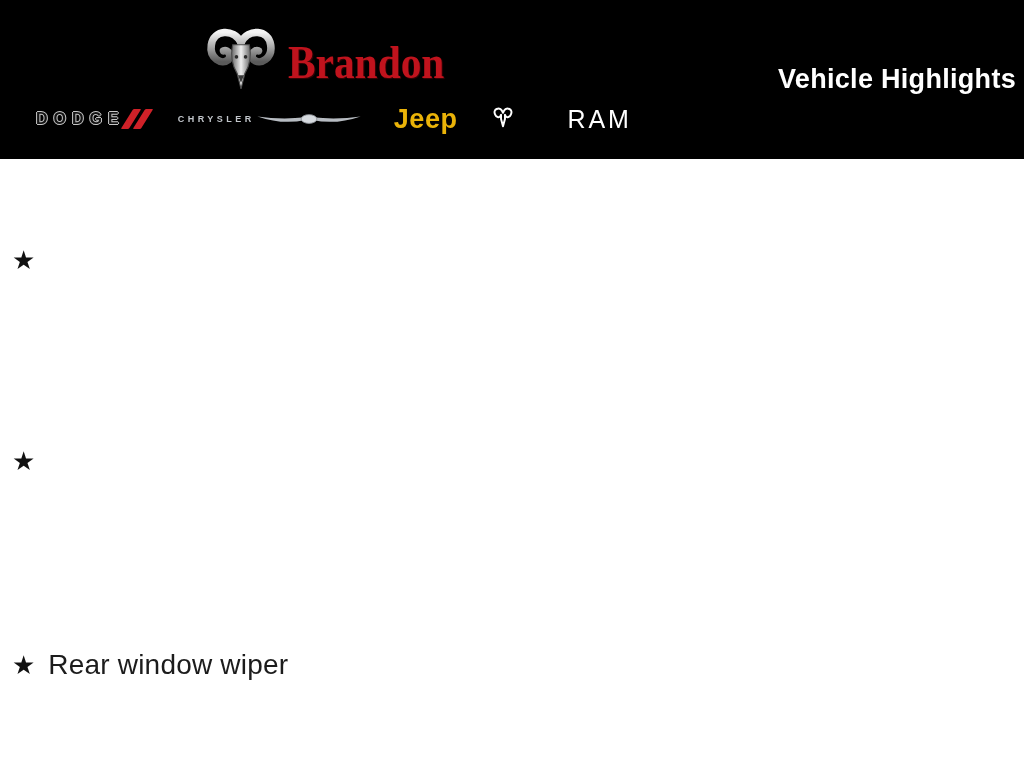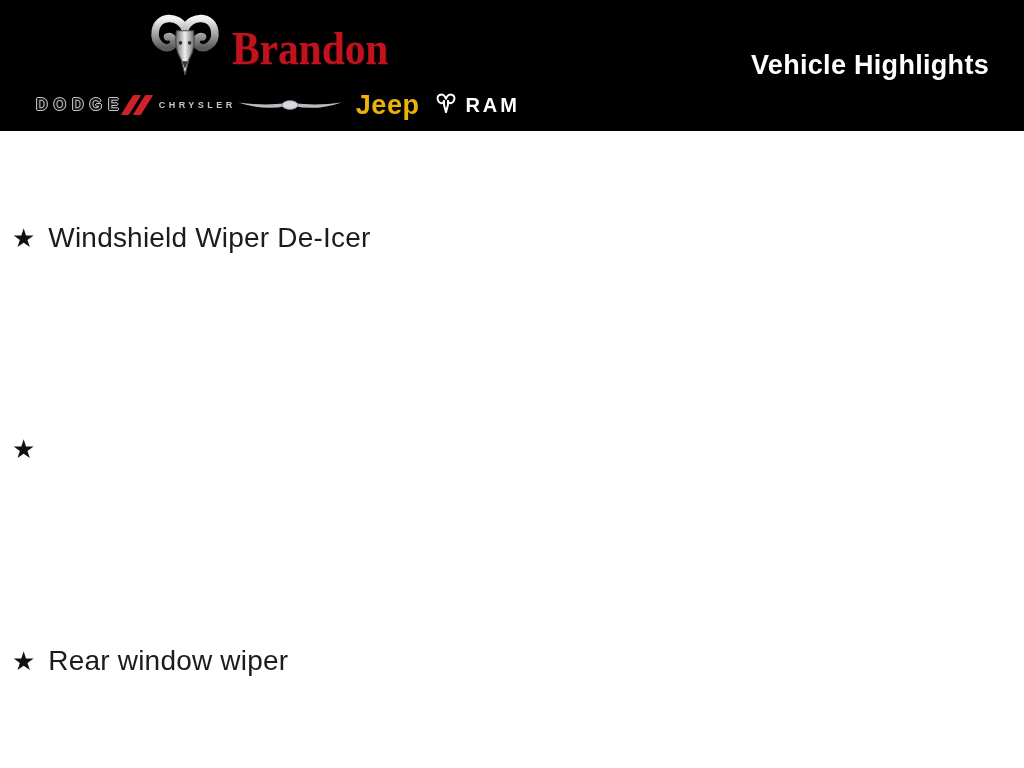--- a/index.html
+++ b/index.html
@@ -6,26 +6,26 @@
   html, body { width: 1024px; height: 768px; }
   body {
     font-family: "Liberation Sans", sans-serif;
     background: #ffffff;
     overflow: hidden;
   }
   .page { width: 1024px; height: 768px; display: flex; flex-direction: column; }
 
   
   header {
-    height: 131px;
+    height: 159px;
     background: #000000;
     display: flex;
     align-items: center;
     justify-content: space-between;
-    padding: 0 35px 0 36px;
+    padding: 0 8px 0 36px;
     flex: 0 0 auto;
   }
   .logo-lockup {
     display: flex;
     flex-direction: column;
     align-items: center;
     gap: 1px;
   }
   .logo-top {
     display: flex;
@@ -40,21 +40,21 @@
     line-height: 1;
     color: #c0131d;
     transform: scaleX(0.88);
     transform-origin: left center;
     letter-spacing: 0px;
     text-shadow: 1px 1px 1px #3a0406;
   }
   .brand-row {
     display: flex;
     align-items: center;
-    gap: 12px;
+    gap: 31px;
     margin-top: 2px;
     justify-content: flex-end;
   }
   .dodge-wrap { display: flex; align-items: center; gap: 4px; }
   .dodge-text {
     font-size: 16px;
     font-weight: bold;
     letter-spacing: 6px;
     color: #141414;
     text-shadow: 1px 0 #c6c6c6, -1px 0 #c6c6c6, 0 1px #c6c6c6, 0 -1px #c6c6c6;
@@ -78,24 +78,25 @@
   .chrysler-wing-svg { width: 108px; height: 14px; display: block; margin-top: -1px; }
   .jeep-text {
     font-size: 27px;
     font-weight: bold;
     color: #eab308;
     letter-spacing: 0.5px;
   }
   .ram-wrap { display: flex; align-items: center; gap: 4px; }
   .ram-icon-svg { width: 30px; height: 28px; display: block; }
   .ram-text {
-    font-size: 20px;
-    font-weight: bold;
+    font-size: 25px;
+    font-weight: normal;
     letter-spacing: 3px;
     color: #ffffff;
+    margin-left: 45px;
   }
   .page-title {
     color: #ffffff;
     font-size: 27px;
     font-weight: 700;
     letter-spacing: 0.3px;
     white-space: nowrap;
   }
 
   
@@ -177,21 +178,20 @@
           <span class="ram-text">RAM</span>
         </span>
       </div>
     </div>
     <h1 class="page-title">Vehicle Highlights</h1>
   </header>
 
   <main>
     <div class="highlight-item">
       <span class="star">★</span>
-      <span class="highlight-label">Windshield Wiper De-Icer</span>
     </div>
     <div class="highlight-item">
       <span class="star">★</span>
     </div>
     <div class="highlight-item">
       <span class="star">★</span>
       <span class="highlight-label">Rear window wiper</span>
     </div>
   </main>
 

